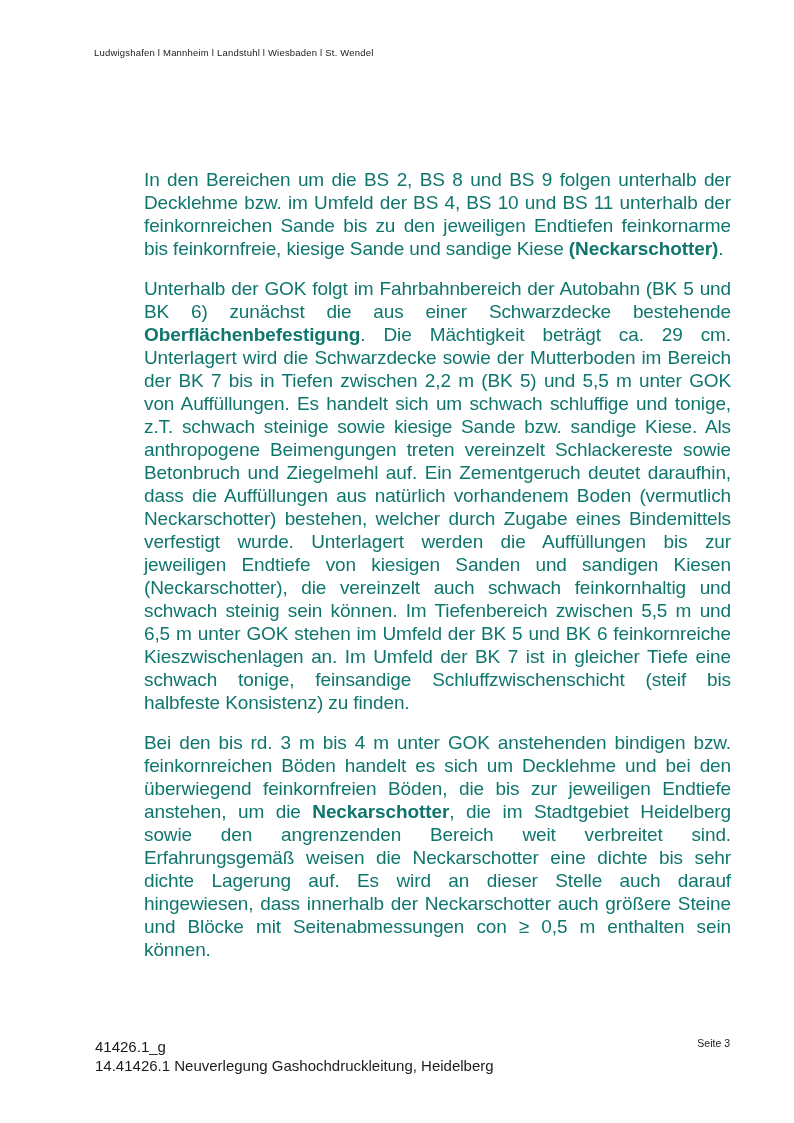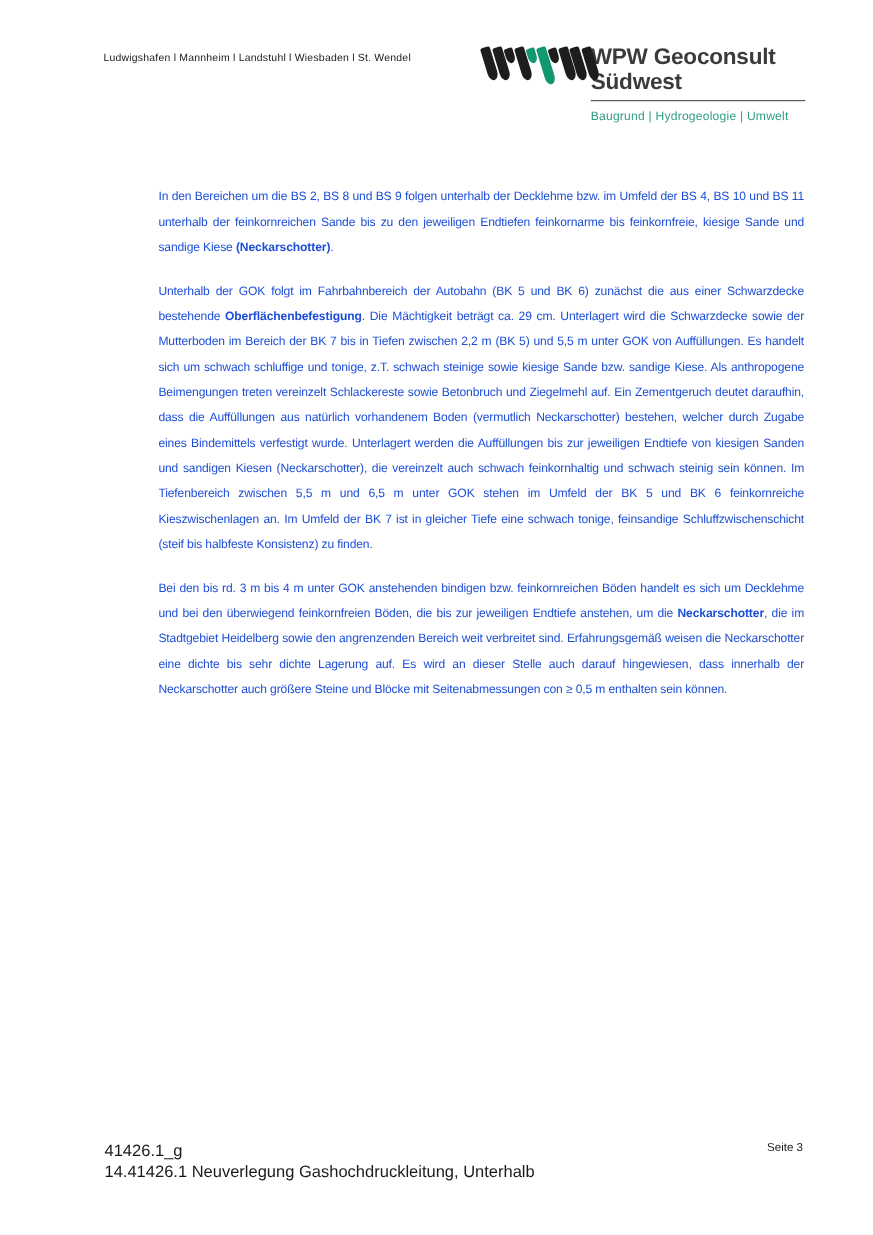--- a/index.html
+++ b/index.html
@@ -44,68 +44,48 @@
   .logo-rule{
     margin-top:5px;border:0;border-top:1.6px solid #4a4a49;height:0;
   }
   .logo-tagline{
     margin-top:4px;font-size:11px;letter-spacing:.2px;
     color:var(--tagline-green,#2f9e82);
   }
   
   .body-text{
     position:absolute;top:168px;left:144px;width:587px;
-    font-size:11px;line-height:23px;letter-spacing:-0.12px;
-    text-align:justify;color:#1d4ed8;
+    font-size:19px;line-height:23px;letter-spacing:-0.12px;
+    text-align:justify;color:#0f766e;
   }
   .body-text p{margin:0 0 17px 0;}
   .body-text b{letter-spacing:-0.1px;}
   
   .footer-left{
     position:absolute;left:95px;top:1037px;
     font-size:15px;line-height:19px;color:#1a1a1a;
   }
   .footer-right{
     position:absolute;right:64px;top:1037px;
     font-size:10.5px;color:#1a1a1a;
   }
 </style>
 </head>
 <body>
 
 <div class="page">
 
   <div class="locations">Ludwigshafen l Mannheim l Landstuhl l Wiesbaden l St. Wendel</div>
 
-  <div class="logo">
-    <div class="logo-mark">
-        <div class="stroke tall dark"></div>
-        <div class="stroke tall dark"></div>
-        <div class="stroke short dark"></div>
-        <div class="stroke tall dark"></div>
-        <div class="stroke short green"></div>
-        <div class="stroke tall green"></div>
-        <div class="stroke short dark"></div>
-        <div class="stroke tall dark"></div>
-        <div class="stroke tall dark"></div>
-        <div class="stroke tall dark"></div>
-      </div>
-    <div class="logo-text">
-      <div class="logo-name">WPW Geoconsult</div>
-      <div class="logo-name">Südwest</div>
-      <hr class="logo-rule">
-      <div class="logo-tagline">Baugrund | Hydrogeologie | Umwelt</div>
-    </div>
-  </div>
 
   <div class="body-text">
       <p><span>In den Bereichen um die BS 2, BS 8 und BS 9 folgen unterhalb der Decklehme bzw. im Umfeld der BS 4, BS 10 und BS 11 unterhalb der feinkornreichen Sande bis zu den jeweiligen Endtiefen feinkornarme bis feinkornfreie, kiesige Sande und sandige Kiese </span><b>(Neckarschotter)</b><span>.</span></p>
       <p><span>Unterhalb der GOK folgt im Fahrbahnbereich der Autobahn (BK 5 und BK 6) zunächst die aus einer Schwarzdecke bestehende </span><b>Oberflächenbefestigung</b><span>. Die Mächtigkeit beträgt ca. 29 cm. Unterlagert wird die Schwarzdecke sowie der Mutterboden im Bereich der BK 7 bis in Tiefen zwischen 2,2 m (BK 5) und 5,5 m unter GOK von Auffüllungen. Es handelt sich um schwach schluffige und tonige, z.T. schwach steinige sowie kiesige Sande bzw. sandige Kiese. Als anthropogene Beimengungen treten vereinzelt Schlackereste sowie Betonbruch und Ziegelmehl auf. Ein Zementgeruch deutet daraufhin, dass die Auffüllungen aus natürlich vorhandenem Boden (vermutlich Neckarschotter) bestehen, welcher durch Zugabe eines Bindemittels verfestigt wurde. Unterlagert werden die Auffüllungen bis zur jeweiligen Endtiefe von kiesigen Sanden und sandigen Kiesen (Neckarschotter), die vereinzelt auch schwach feinkornhaltig und schwach steinig sein können. Im Tiefenbereich zwischen 5,5 m und 6,5 m unter GOK stehen im Umfeld der BK 5 und BK 6 feinkornreiche Kieszwischenlagen an. Im Umfeld der BK 7 ist in gleicher Tiefe eine schwach tonige, feinsandige Schluffzwischenschicht (steif bis halbfeste Konsistenz) zu finden.</span></p>
       <p><span>Bei den bis rd. 3 m bis 4 m unter GOK anstehenden bindigen bzw. feinkornreichen Böden handelt es sich um Decklehme und bei den überwiegend feinkornfreien Böden, die bis zur jeweiligen Endtiefe anstehen, um die </span><b>Neckarschotter</b><span>, die im Stadtgebiet Heidelberg sowie den angrenzenden Bereich weit verbreitet sind. Erfahrungsgemäß weisen die Neckarschotter eine dichte bis sehr dichte Lagerung auf. Es wird an dieser Stelle auch darauf hingewiesen, dass innerhalb der Neckarschotter auch größere Steine und Blöcke mit Seitenabmessungen con ≥ 0,5 m enthalten sein können.</span></p>
     </div>
 
   <div class="footer-left">
     <div>41426.1_g</div>
-    <div>14.41426.1 Neuverlegung Gashochdruckleitung, Unterhalb</div>
+    <div>14.41426.1 Neuverlegung Gashochdruckleitung, Heidelberg</div>
   </div>
   <div class="footer-right">Seite 3</div>
 
 </div>
 
 </body></html>

